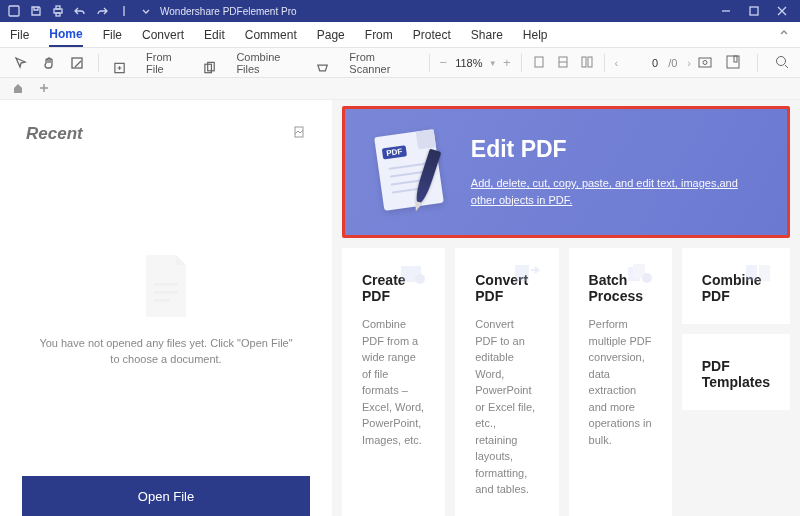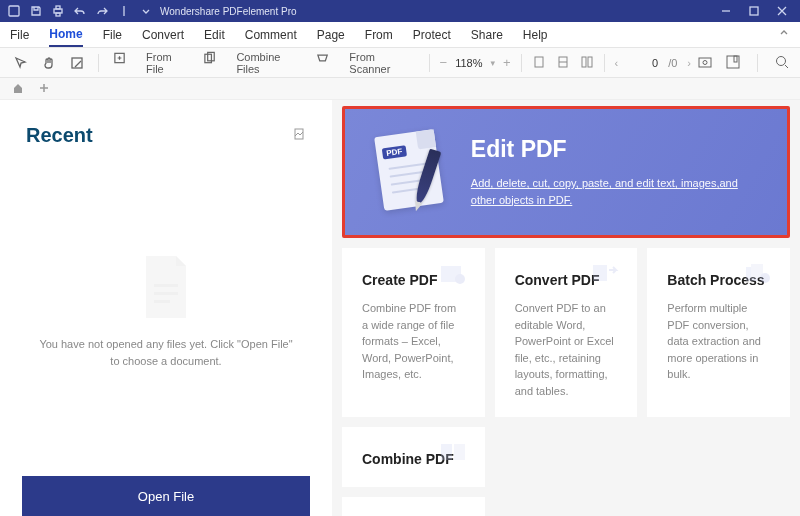--- a/index.html
+++ b/index.html
@@ -12,52 +12,52 @@
 .qicon { width: 12px; height: 12px; display: inline-flex; align-items: center; justify-content: center; }
 .qicon svg { width: 12px; height: 12px; stroke: #cdd4ef; fill: none; stroke-width: 1.3; }
 
 .menubar { height: 26px; background: #fff; display: flex; align-items: center; padding: 8px 10px; gap: 20px; font-size: 12px; color: #333; border-bottom: 1px solid #e5e5e5; }
 .menubar .mitem { cursor: pointer; padding: 4px 0; }
 .menubar .mitem.active { color: #1d4ed8; border-bottom: 2px solid #2c3a8a; font-weight: 600; }
 .menubar .spacer { flex: 1; }
 .menubar .chev svg { width: 12px; height: 12px; stroke: #888; fill: none; }
 
 .toolbar { height: 30px; background: #fafafa; display: flex; align-items: center; padding: 0 10px; gap: 6px; font-size: 11px; color: #555; border-bottom: 1px solid #e5e5e5; }
-.tbtn { display: flex; align-items: flex-start; gap: 20px; padding: 2px 4px; cursor: pointer; }
+.tbtn { display: flex; align-items: flex-end; gap: 20px; padding: 2px 4px; cursor: pointer; }
 .tbtn svg { width: 14px; height: 14px; stroke: #666; fill: none; stroke-width: 1.3; }
 .vsep { width: 1px; height: 18px; background: #e0e0e0; margin: 0 4px; }
 .zoom { display: flex; align-items: center; gap: 8px; }
 .zbtn { color: #aaa; cursor: pointer; font-size: 13px; }
 .zval { font-size: 11px; color: #333; }
 .page-group { display: flex; align-items: center; gap: 10px; }
 .page-group .pgico svg { width: 14px; height: 14px; stroke: #888; fill: none; }
 .page-in { width: 30px; font-size: 11px; text-align: right; border: none; background: transparent; color: #333; }
 .toolbar .rt { margin-left: auto; display: flex; align-items: center; gap: 12px; }
 .rt svg { width: 16px; height: 16px; stroke: #666; fill: none; }
 
 .tabstrip { height: 22px; background: #f7f7f7; display: flex; align-items: center; padding: 0 12px; gap: 14px; border-bottom: 1px solid #eee; }
 .tabstrip svg { width: 12px; height: 12px; stroke: #888; fill: #888; }
 
 .content { flex: 1; display: flex; gap: 10px; padding: 0 10px 0 0; overflow: hidden; }
 
 .left { width: 332px; background: #fff; display: flex; flex-direction: column; padding: 24px 26px 0; }
 .left-hd { display: flex; align-items: center; justify-content: space-between; }
-.left-hd h2 { font-size: 20px; font-weight: 600; color: #0c4a6e; }
+.left-hd h2 { font-size: 17px; font-weight: 600; color: #737373; font-style: italic; }
 .left-hd svg { width: 14px; height: 14px; stroke: #999; fill: none; }
 .placeholder { flex: 1; display: flex; flex-direction: column; align-items: center; justify-content: center; text-align: center; padding: 0 10px; color: #888; font-size: 11px; line-height: 1.5; }
 .placeholder .docicon { width: 56px; height: 66px; margin-bottom: 16px; opacity: .35; }
 .openbtn { height: 40px; background: #2c3a8a; color: #fff; display: flex; align-items: center; justify-content: center; font-size: 13px; margin: 0 -4px; cursor: pointer; }
 
 .right { flex: 1; display: flex; flex-direction: column; gap: 10px; padding-top: 6px; }
 .hero { background: linear-gradient(120deg, #7a87d8, #6b79d1); border: 3px solid #e43c2f; border-radius: 2px; height: 132px; display: flex; align-items: center; padding: 0 28px; color: #fff; }
 .hero-icon { width: 90px; height: 90px; margin-right: 28px; position: relative; }
 .hero-text h3 { font-size: 23px; font-weight: 600; margin-bottom: 12px; }
 .hero-text p { font-size: 11px; line-height: 1.5; opacity: .95; text-decoration: underline; }
 
-.cards { display: grid; grid-template-columns: 1fr 1fr 1fr; gap: 10px; flex: 1; overflow: hidden; }
+.cards { display: grid; grid-template-columns: 1fr 1fr 1fr 1fr; gap: 10px; flex: 1; overflow: hidden; }
 .card { background: #fff; padding: 24px 20px 18px; position: relative; }
 .card h4 { font-size: 14px; font-weight: 600; color: #222; margin-bottom: 12px; }
 .card p { font-size: 11px; color: #888; line-height: 1.5; }
 .card .cicon { position: absolute; top: 14px; right: 18px; width: 28px; height: 22px; opacity: .25; }
 .card.short { padding-bottom: 8px; }
 
 
 .paper { position: absolute; width: 60px; height: 74px; background: #eef0fb; border-radius: 3px; transform: rotate(-8deg); box-shadow: 0 2px 6px rgba(0,0,0,.15); left: 6px; top: 6px; }
 .paper .fold { position: absolute; top: 0; right: 0; width: 18px; height: 18px; background: #d9ddef; border-bottom-left-radius: 3px; }
 .paper .tag { position: absolute; top: 12px; left: 6px; background: #3a4aa8; color: #fff; font-size: 8px; padding: 1px 4px; border-radius: 2px; font-weight: 600; }

